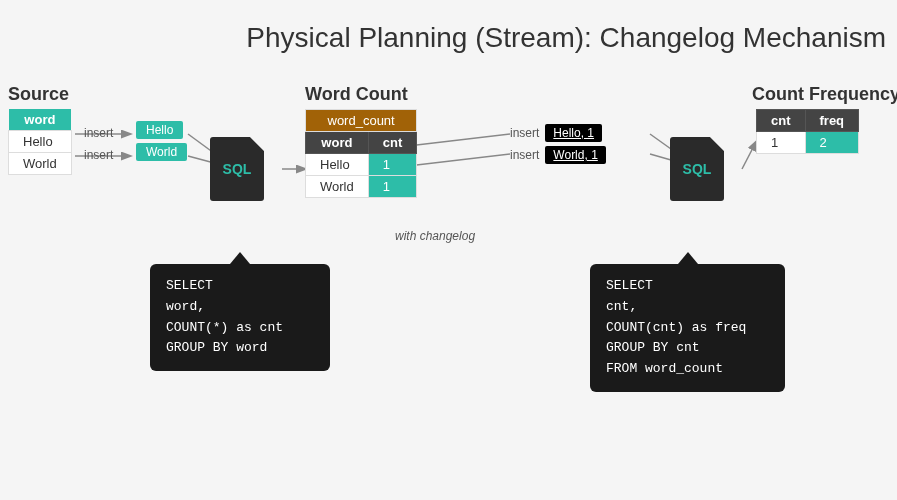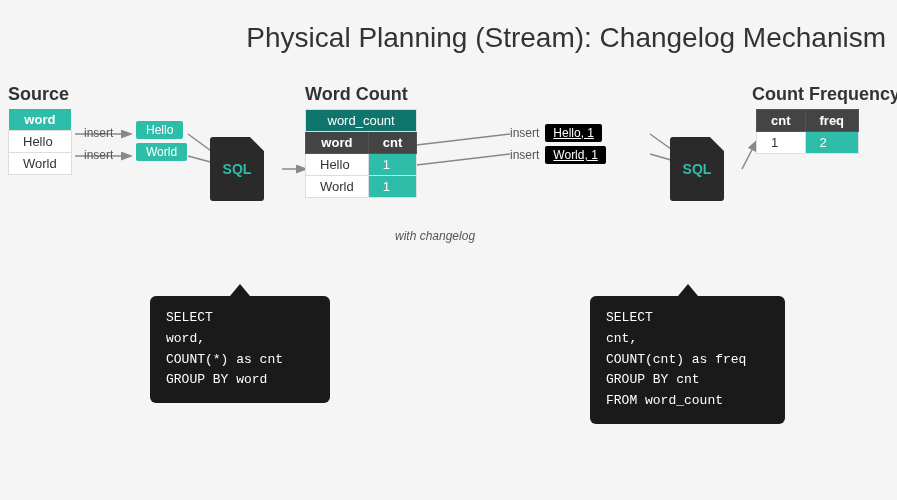--- a/index.html
+++ b/index.html
@@ -201,21 +201,20 @@
     
     .code-box {
       position: absolute;
       background: #1a1a1a;
       color: #fff;
       font-family: 'Courier New', monospace;
       font-size: 13px;
       padding: 12px 16px;
       border-radius: 6px;
       line-height: 1.6;
-      margin-top: 32px;
     }
     .code-box::before {
       content: '';
       position: absolute;
       top: -12px;
       left: 50%;
       transform: translateX(-50%);
       width: 0; height: 0;
       border-left: 10px solid transparent;
       border-right: 10px solid transparent;
@@ -314,21 +313,21 @@
     <div class="doc-shape">
       <span class="sql-text">SQL</span>
     </div>
   </div>
 
   <div class="wordcount-label" style="left:305px; top:10px;">Word Count</div>
 
   <table class="wordcount-table">
     <thead>
       <tr>
-        <td colspan="2" class="header-full" style="background:#0f766e; color:#fff; padding:3px 20px; text-align:center; font-size:13px;">word_count</td>
+        <td colspan="2" class="header-full" style="background:#a16207; color:#fff; padding:3px 20px; text-align:center; font-size:13px;">word_count</td>
       </tr>
       <tr>
         <th>word</th>
         <th>cnt</th>
       </tr>
     </thead>
     <tbody>
       <tr>
         <td>Hello</td>
         <td class="green-cell">1</td>

